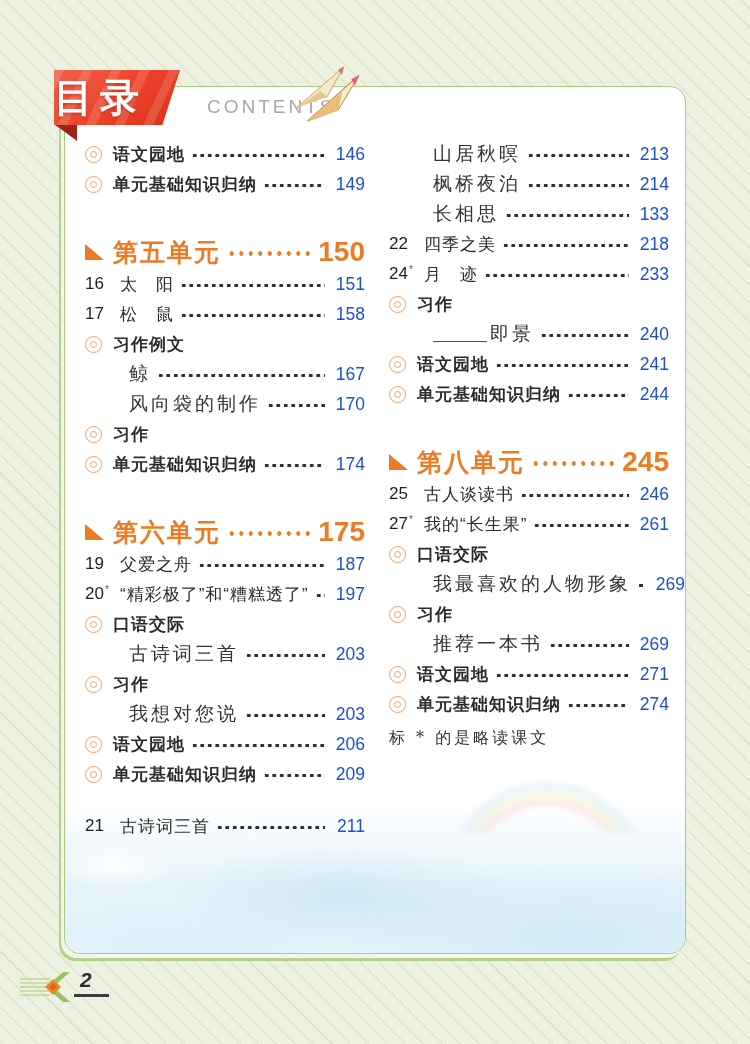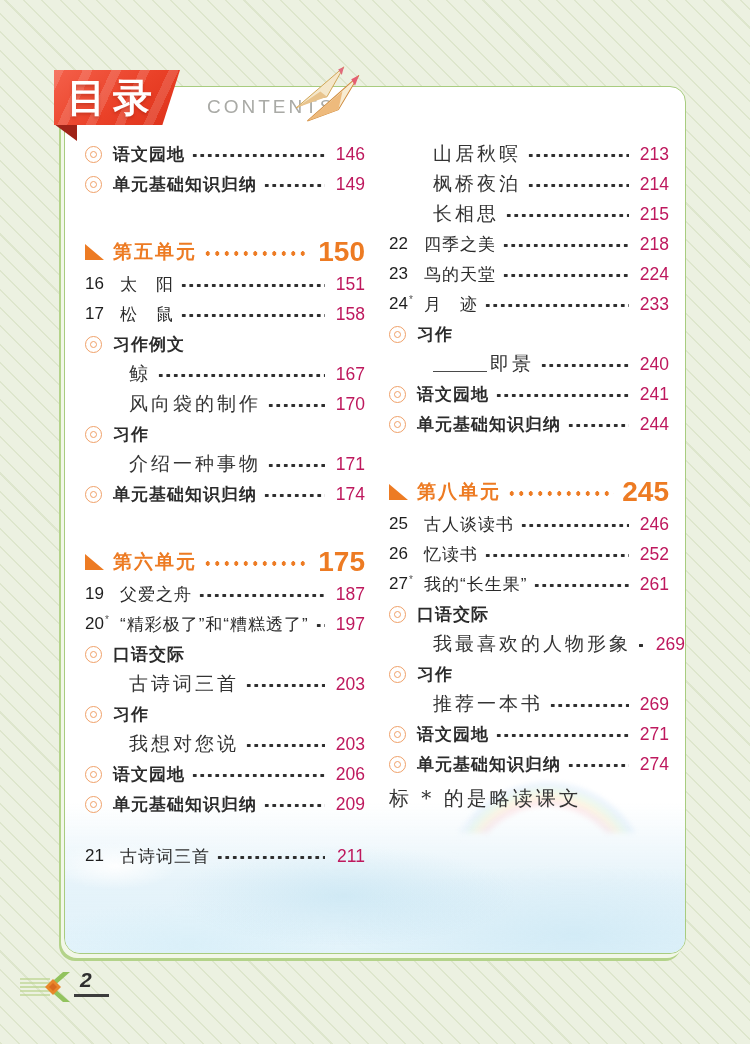--- a/index.html
+++ b/index.html
@@ -32,39 +32,39 @@
     display:flex;align-items:center;
     overflow:hidden;
   }
   .ribbon::before{
     content:"";position:absolute;inset:0;
     background:repeating-linear-gradient(115deg,
       rgba(255,255,255,.14) 0 9px, transparent 9px 26px);
   }
   .ribbon-title{
     position:relative;font-size:39px;font-weight:700;color:#fff;
-    letter-spacing:7px;padding-left:13px;line-height:55px;
+    letter-spacing:7px;line-height:55px;
     text-shadow:0 2px 3px rgba(140,25,8,.35);
   }
   .ribbon-fold{
     position:absolute;left:54px;top:124px;width:23px;height:17px;z-index:5;
     background:#a02317;clip-path:polygon(0 0,100% 0,100% 100%);
   }
   
   .cols{
     position:absolute;left:20px;top:52px;width:584px;z-index:3;
     display:flex;gap:24px;
   }
   .col{flex:1 1 0;min-width:0;display:flex;flex-direction:column;}
   .row{display:flex;align-items:center;height:30px;font-size:17px;}
   .row.gap{height:22px;}
   .row.section{height:34px;margin-top:14px;color:#ed7b23;}
   .tri{width:19px;height:16px;flex:none;background:#ed7b23;
        clip-path:polygon(0 0,0 100%,100% 100%);margin-right:9px;}
-  .section .lbl{font-size:19px;font-weight:700;letter-spacing:2px;color:#ed7b23;}
+  .section .lbl{font-size:25px;font-weight:700;letter-spacing:2px;color:#ed7b23;}
   .section .leader{background-image:radial-gradient(circle,#ed7b23 2.1px,transparent 2.4px);
        background-size:9.5px 11px;}
   .section .pg{color:#ed7b23;font-size:28px;font-weight:600;min-width:40px;}
   .bullet-icon{
     width:17px;height:17px;flex:none;border:1.7px solid #f0a169;border-radius:50%;
     box-sizing:border-box;margin-right:11px;
     display:flex;align-items:center;justify-content:center;
   }
   .bullet-icon i{display:block;width:7px;height:7px;border:1.4px solid #f0a169;
     border-radius:50%;box-sizing:border-box;}
@@ -78,23 +78,23 @@
     font-family:"DejaVu Serif","Liberation Serif",serif;
     font-size:19px;letter-spacing:3px;color:#343434;font-weight:400;
   }
   .blankline{flex:none;width:54px;height:15px;border-bottom:1.6px solid #4a4a4a;
     margin-right:3px;}
   .leader{
     flex:1 1 auto;min-width:8px;height:11px;align-self:center;margin:3px 8px 0 6px;
     background-image:radial-gradient(circle,#2d2d2d 1.7px,transparent 2px);
     background-size:7.5px 11px;background-repeat:repeat-x;background-position:left center;
   }
-  .pg{flex:none;min-width:32px;text-align:right;font-size:17.5px;color:#be185d;}
+  .pg{flex:none;min-width:32px;text-align:right;font-size:17.5px;color:#1d4ed8;}
   .note{font-family:"DejaVu Serif","Liberation Serif",serif;
-    font-size:20px;letter-spacing:3px;color:#343434;margin-top:4px;text-align:center;}
+    font-size:16px;letter-spacing:3px;color:#343434;margin-top:4px;text-align:center;}
   
   .wash{
     position:absolute;left:0;right:0;bottom:0;height:150px;z-index:0;
     border-radius:0 0 15px 15px;overflow:hidden;pointer-events:none;
     background:
       radial-gradient(90px 34px at 8% 42%, rgba(255,255,255,.95), transparent 70%),
       radial-gradient(240px 70px at 45% 62%, rgba(188,224,240,.50), transparent 72%),
       radial-gradient(320px 95px at 82% 88%, rgba(202,231,244,.65), transparent 75%),
       radial-gradient(200px 60px at 20% 95%, rgba(214,238,248,.70), transparent 75%),
       linear-gradient(to bottom, rgba(222,240,248,0) 0%, rgba(208,233,245,.55) 55%, rgba(224,242,250,.92) 100%);
@@ -193,25 +193,20 @@
           <span class="lbl">风向袋的制作</span>
           <span class="leader"></span>
           <span class="pg">170</span>
         </div>
         <div class="row bullet-plain">
           <span class="bullet-icon">
             <i></i>
           </span>
           <span class="lbl">习作</span>
         </div>
-        <div class="row sub">
-          <span class="lbl">介绍一种事物</span>
-          <span class="leader"></span>
-          <span class="pg">171</span>
-        </div>
         <div class="row bullet">
           <span class="bullet-icon">
             <i></i>
           </span>
           <span class="lbl">单元基础知识归纳</span>
           <span class="leader"></span>
           <span class="pg">174</span>
         </div>
         <div class="row gap"></div>
         <div class="row section">
@@ -285,33 +280,27 @@
           <span class="pg">213</span>
         </div>
         <div class="row sub">
           <span class="lbl">枫桥夜泊</span>
           <span class="leader"></span>
           <span class="pg">214</span>
         </div>
         <div class="row sub">
           <span class="lbl">长相思</span>
           <span class="leader"></span>
-          <span class="pg">215</span>
+          <span class="pg">133</span>
         </div>
         <div class="row lesson">
           <span class="num">22</span>
           <span class="lbl">四季之美</span>
           <span class="leader"></span>
           <span class="pg">218</span>
-        </div>
-        <div class="row lesson">
-          <span class="num">23</span>
-          <span class="lbl">鸟的天堂</span>
-          <span class="leader"></span>
-          <span class="pg">224</span>
         </div>
         <div class="row lesson">
           <span class="num">24<sup>*</sup></span>
           <span class="lbl">月　迹</span>
           <span class="leader"></span>
           <span class="pg">233</span>
         </div>
         <div class="row bullet-plain">
           <span class="bullet-icon">
             <i></i>
@@ -345,26 +334,20 @@
           <span class="tri"></span>
           <span class="lbl">第八单元</span>
           <span class="leader"></span>
           <span class="pg">245</span>
         </div>
         <div class="row lesson">
           <span class="num">25</span>
           <span class="lbl">古人谈读书</span>
           <span class="leader"></span>
           <span class="pg">246</span>
-        </div>
-        <div class="row lesson">
-          <span class="num">26</span>
-          <span class="lbl">忆读书</span>
-          <span class="leader"></span>
-          <span class="pg">252</span>
         </div>
         <div class="row lesson">
           <span class="num">27<sup>*</sup></span>
           <span class="lbl">我的“长生果”</span>
           <span class="leader"></span>
           <span class="pg">261</span>
         </div>
         <div class="row bullet-plain">
           <span class="bullet-icon">
             <i></i>

